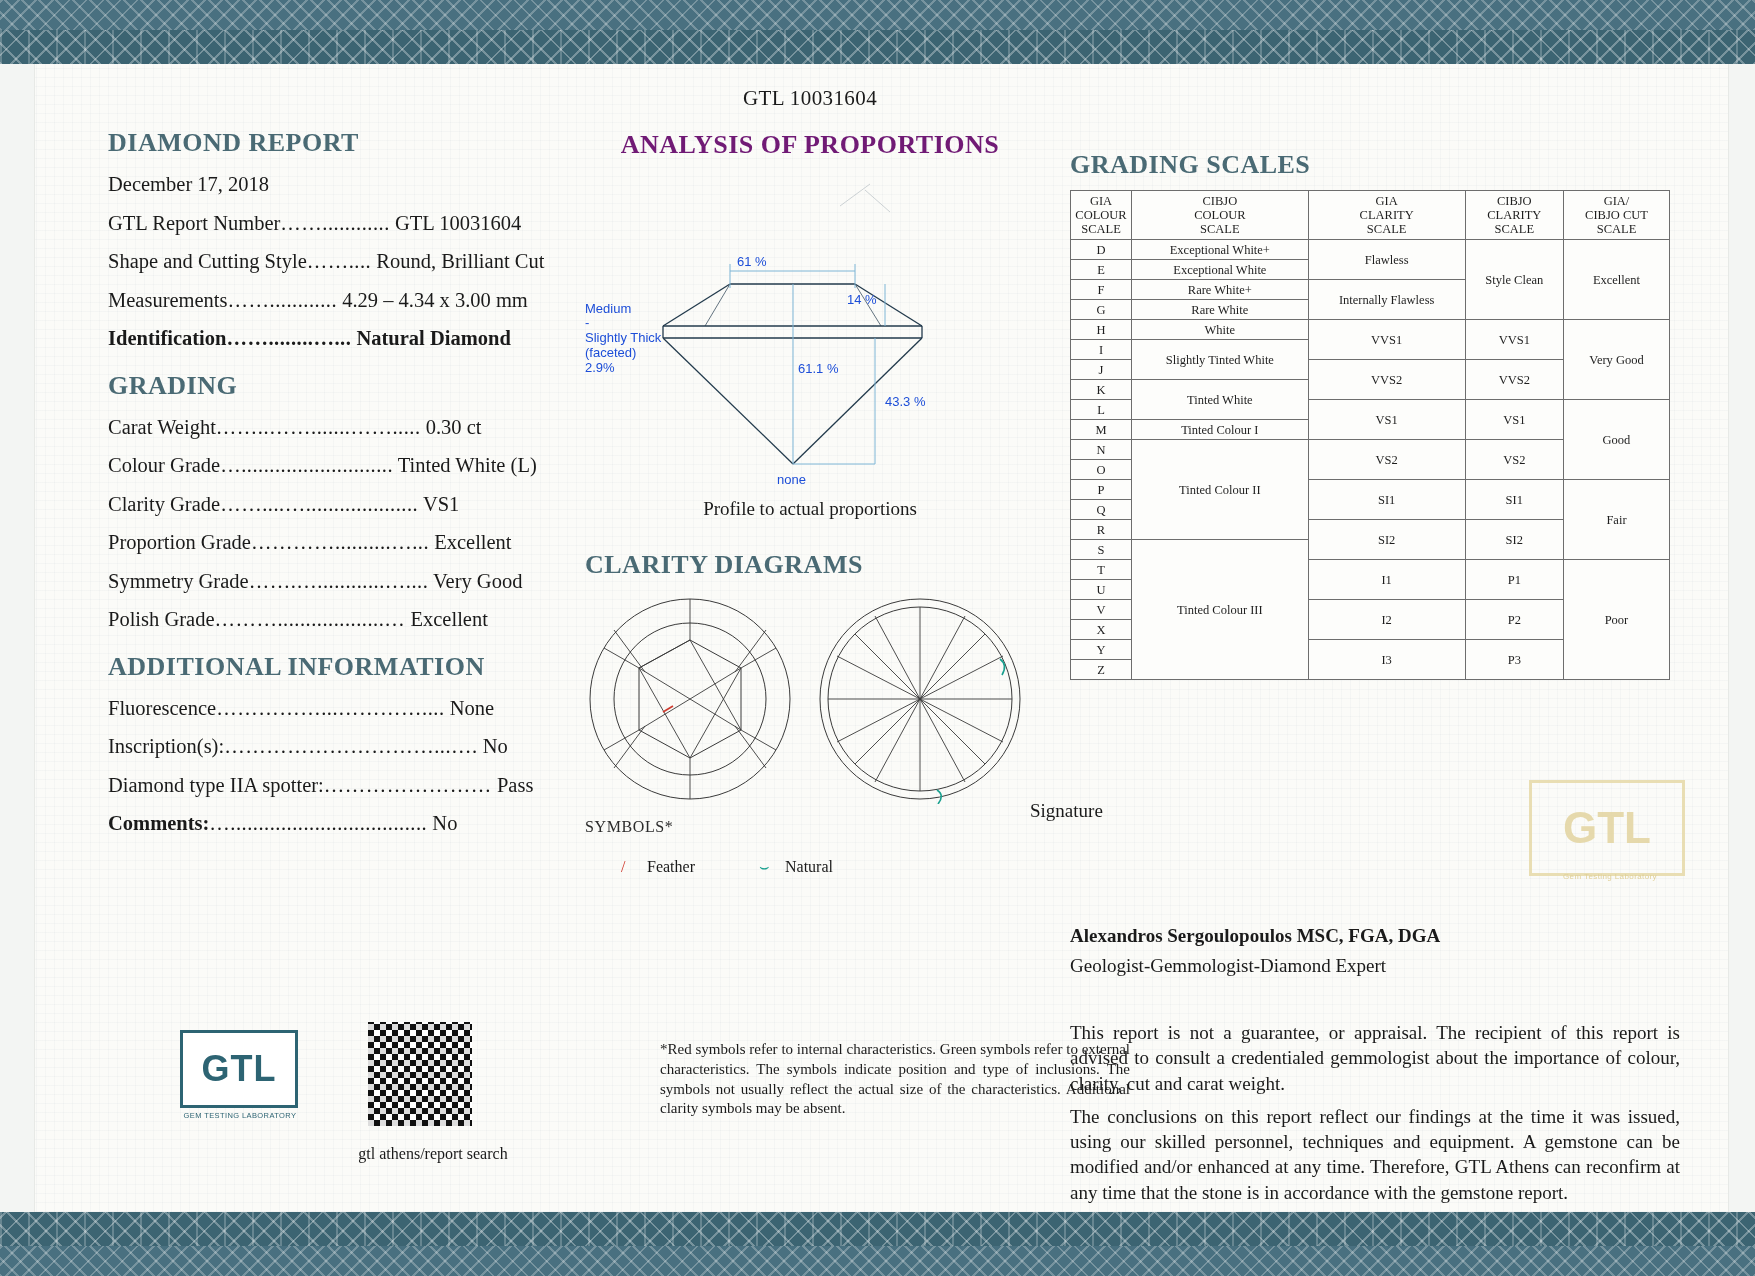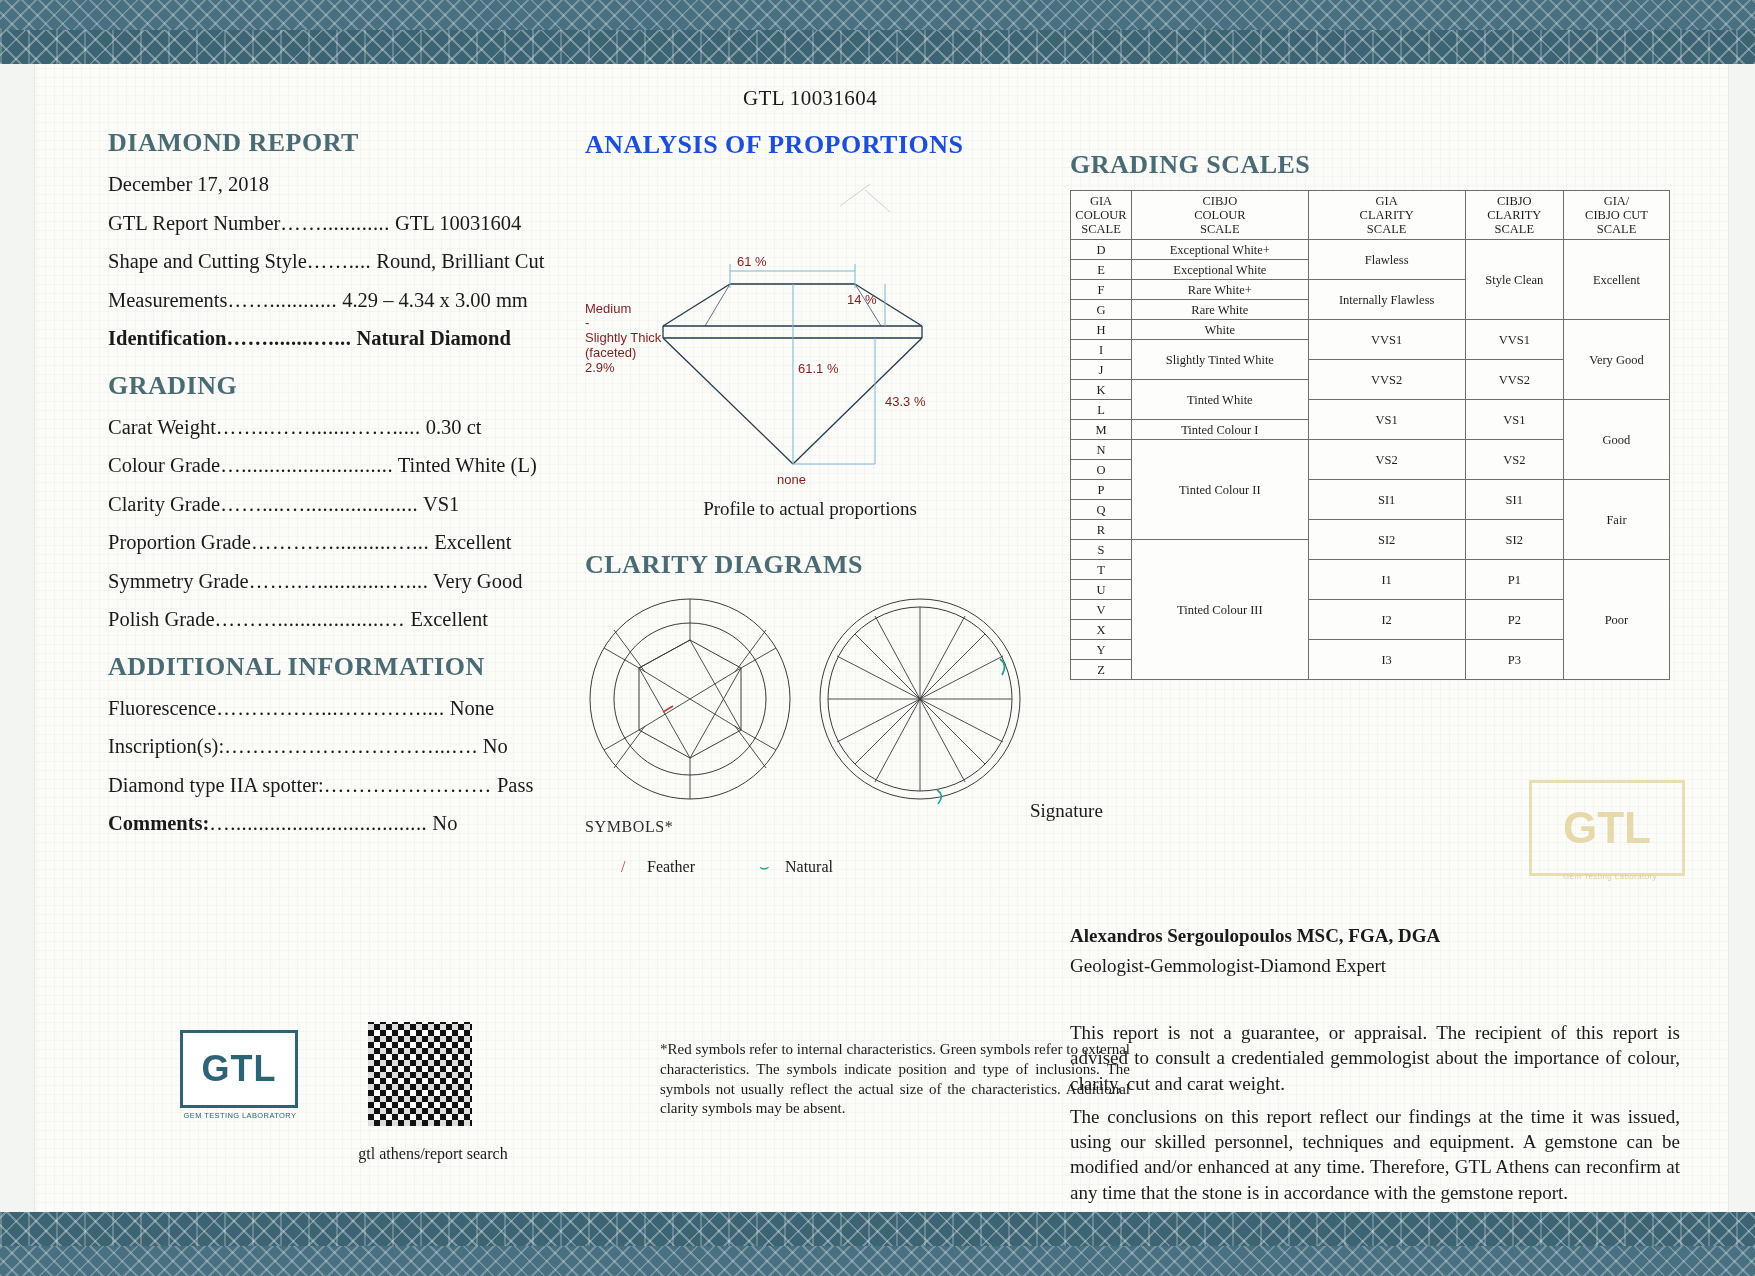--- a/index.html
+++ b/index.html
@@ -97,21 +97,22 @@
   }
 
   h2.section {
     font-size: 26px;
     font-weight: bold;
     color: #4a6a74;
     letter-spacing: 0.5px;
     margin: 0 0 16px 0;
   }
   h2.section.mid {
-    color: #1d4ed8;
+    text-align: center;
+    color: #701a75;
   }
 
   .line {
     font-size: 20.5px;
     line-height: 1.0;
     margin-bottom: 18px;
     white-space: nowrap;
   }
   .line.bold, .line .bold { font-weight: bold; }
 
@@ -121,21 +122,21 @@
   .prop-wrap {
     position: relative;
     width: 450px;
     height: 320px;
     margin-top: 6px;
   }
   .prop-wrap svg { position: absolute; left: 0; top: 0; }
   .prop-label {
     position: absolute;
     font-size: 13px;
-    color: #7f1d1d;
+    color: #1d4ed8;
     font-family: "Liberation Sans", sans-serif;
   }
   .prop-caption {
     text-align: center;
     font-size: 19px;
     margin-top: 2px;
   }
 
   
   .clarity-wrap {

